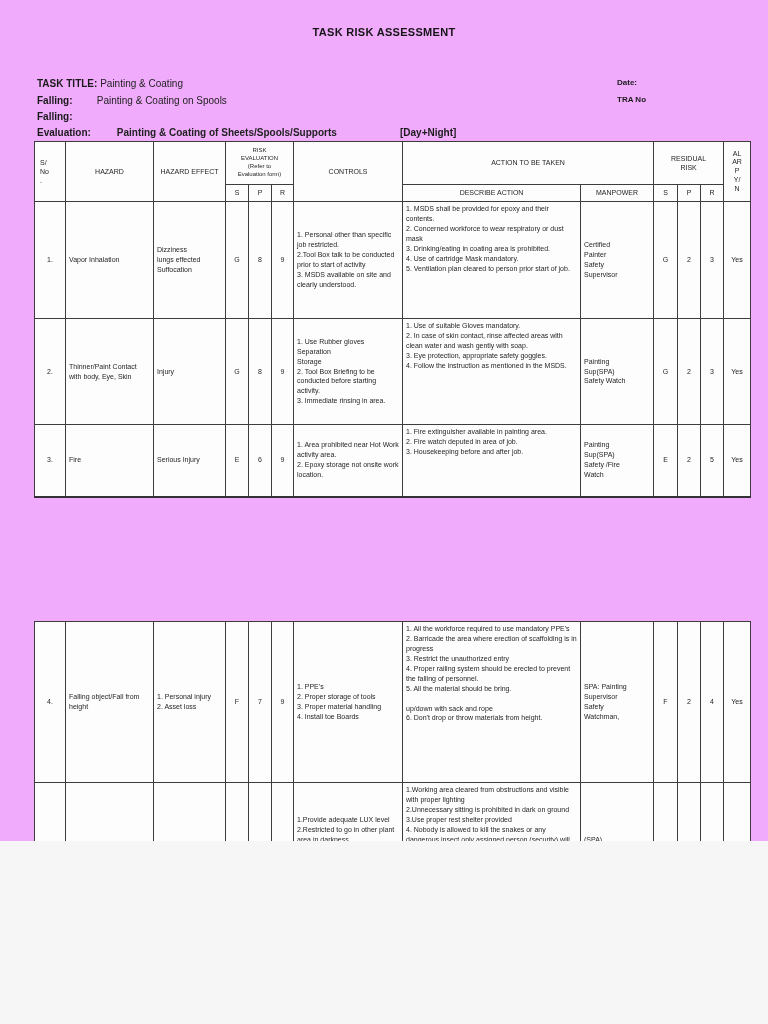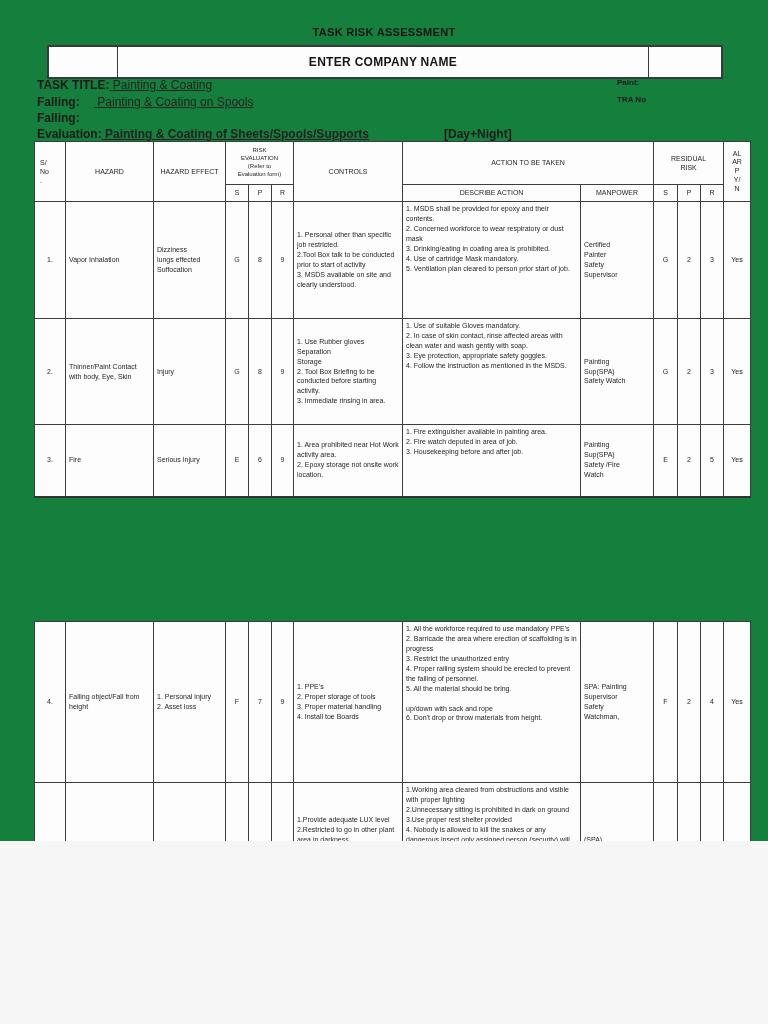--- a/index.html
+++ b/index.html
@@ -1,43 +1,43 @@
 <!DOCTYPE html>
 <html><head>
 <meta charset="utf-8">
 <style>
   html,body{margin:0;padding:0;}
   body{
     width:768px;height:1024px;overflow:hidden;background:#f6f6f6;
     font-family:"Liberation Sans","DejaVu Sans",sans-serif;color:#1f1f1f;
   }
-  .page{position:relative;width:768px;height:841px;background:#15803d;overflow:hidden;}
+  .page{position:relative;width:768px;height:841px;background:#f0abfc;overflow:hidden;}
 
   .doc-title{
     position:absolute;top:26px;left:0;width:768px;text-align:center;
     font-size:11px;font-weight:bold;letter-spacing:.3px;color:#151515;
   }
 
   .company-box{
     position:absolute;top:45px;left:47px;width:676px;height:34px;
     border:2px solid #3a3a3a;display:flex;background:#fdfdfd;box-sizing:border-box;
   }
   .cb-left{width:68px;border-right:1px solid #3a3a3a;}
   .cb-mid{flex:1;display:flex;align-items:center;justify-content:center;
     font-size:12px;font-weight:bold;color:#151515;letter-spacing:.3px;}
   .cb-right{width:72px;border-left:1px solid #3a3a3a;}
 
-  .meta-line{position:absolute;left:37px;font-size:12px;white-space:nowrap;text-decoration:underline;}
+  .meta-line{position:absolute;left:37px;font-size:10px;white-space:nowrap;}
   .meta-line .lbl{display:inline-block;min-width:57px;font-weight:bold;color:#1a1a1a;}
   .meta-line .val{color:#222;}
   .m1{top:78px}.m2{top:95px}.m3{top:111px}.m4{top:127px}
-  .m4 .val{font-weight:bold;}
+  .m4 .val{font-weight:bold;margin-left:20px;}
   .right-meta{position:absolute;left:617px;font-size:8px;font-weight:bold;color:#1a1a1a;white-space:nowrap;}
   .rm1{top:78px}.rm2{top:95px}
-  .shift-tag{position:absolute;top:127px;left:400px;font-size:12px;font-weight:bold;color:#1a1a1a;margin-left:44px;}
+  .shift-tag{position:absolute;top:127px;left:400px;font-size:10px;font-weight:bold;color:#1a1a1a;}
 
   table.tra{
     position:absolute;left:34px;border-collapse:collapse;table-layout:fixed;
     width:716px;background:#fdfdfd;
   }
   #table1{top:141px;}
   #table2{top:621px;}
   .tra th,.tra td{
     border:1px solid #3d3d3d;box-sizing:border-box;
     font-size:7px;line-height:1.42;color:#1f1f1f;
@@ -61,45 +61,40 @@
   .s2r2 td{height:144px;}
   .s2r3 td{height:112px;}
 </style>
 </head>
 <body>
 
 <div class="page">
 
   <div class="doc-title">TASK RISK ASSESSMENT</div>
 
-  <div class="company-box">
-    <div class="cb-left"></div>
-    <div class="cb-mid">ENTER COMPANY NAME</div>
-    <div class="cb-right"></div>
-  </div>
 
   <div class="meta-line m1">
     <span class="lbl">TASK TITLE:</span>
     <span class="val">Painting &amp; Coating</span>
   </div>
   <div class="meta-line m2">
     <span class="lbl">Falling:</span>
     <span class="val">Painting &amp; Coating on Spools</span>
   </div>
   <div class="meta-line m3">
     <span class="lbl">Falling:</span>
     <span class="val"></span>
   </div>
   <div class="meta-line m4">
     <span class="lbl">Evaluation:</span>
     <span class="val">Painting &amp; Coating of Sheets/Spools/Supports</span>
   </div>
   <span class="shift-tag">[Day+Night]</span>
 
-  <span class="right-meta rm1">Paint:</span>
+  <span class="right-meta rm1">Date:</span>
   <span class="right-meta rm2">TRA No</span>
 
   <table class="tra" id="table1">
     <colgroup>
       <col style="width:31px">
         <col style="width:88px">
         <col style="width:72px">
       <col style="width:23px">
         <col style="width:23px">
         <col style="width:22px">

